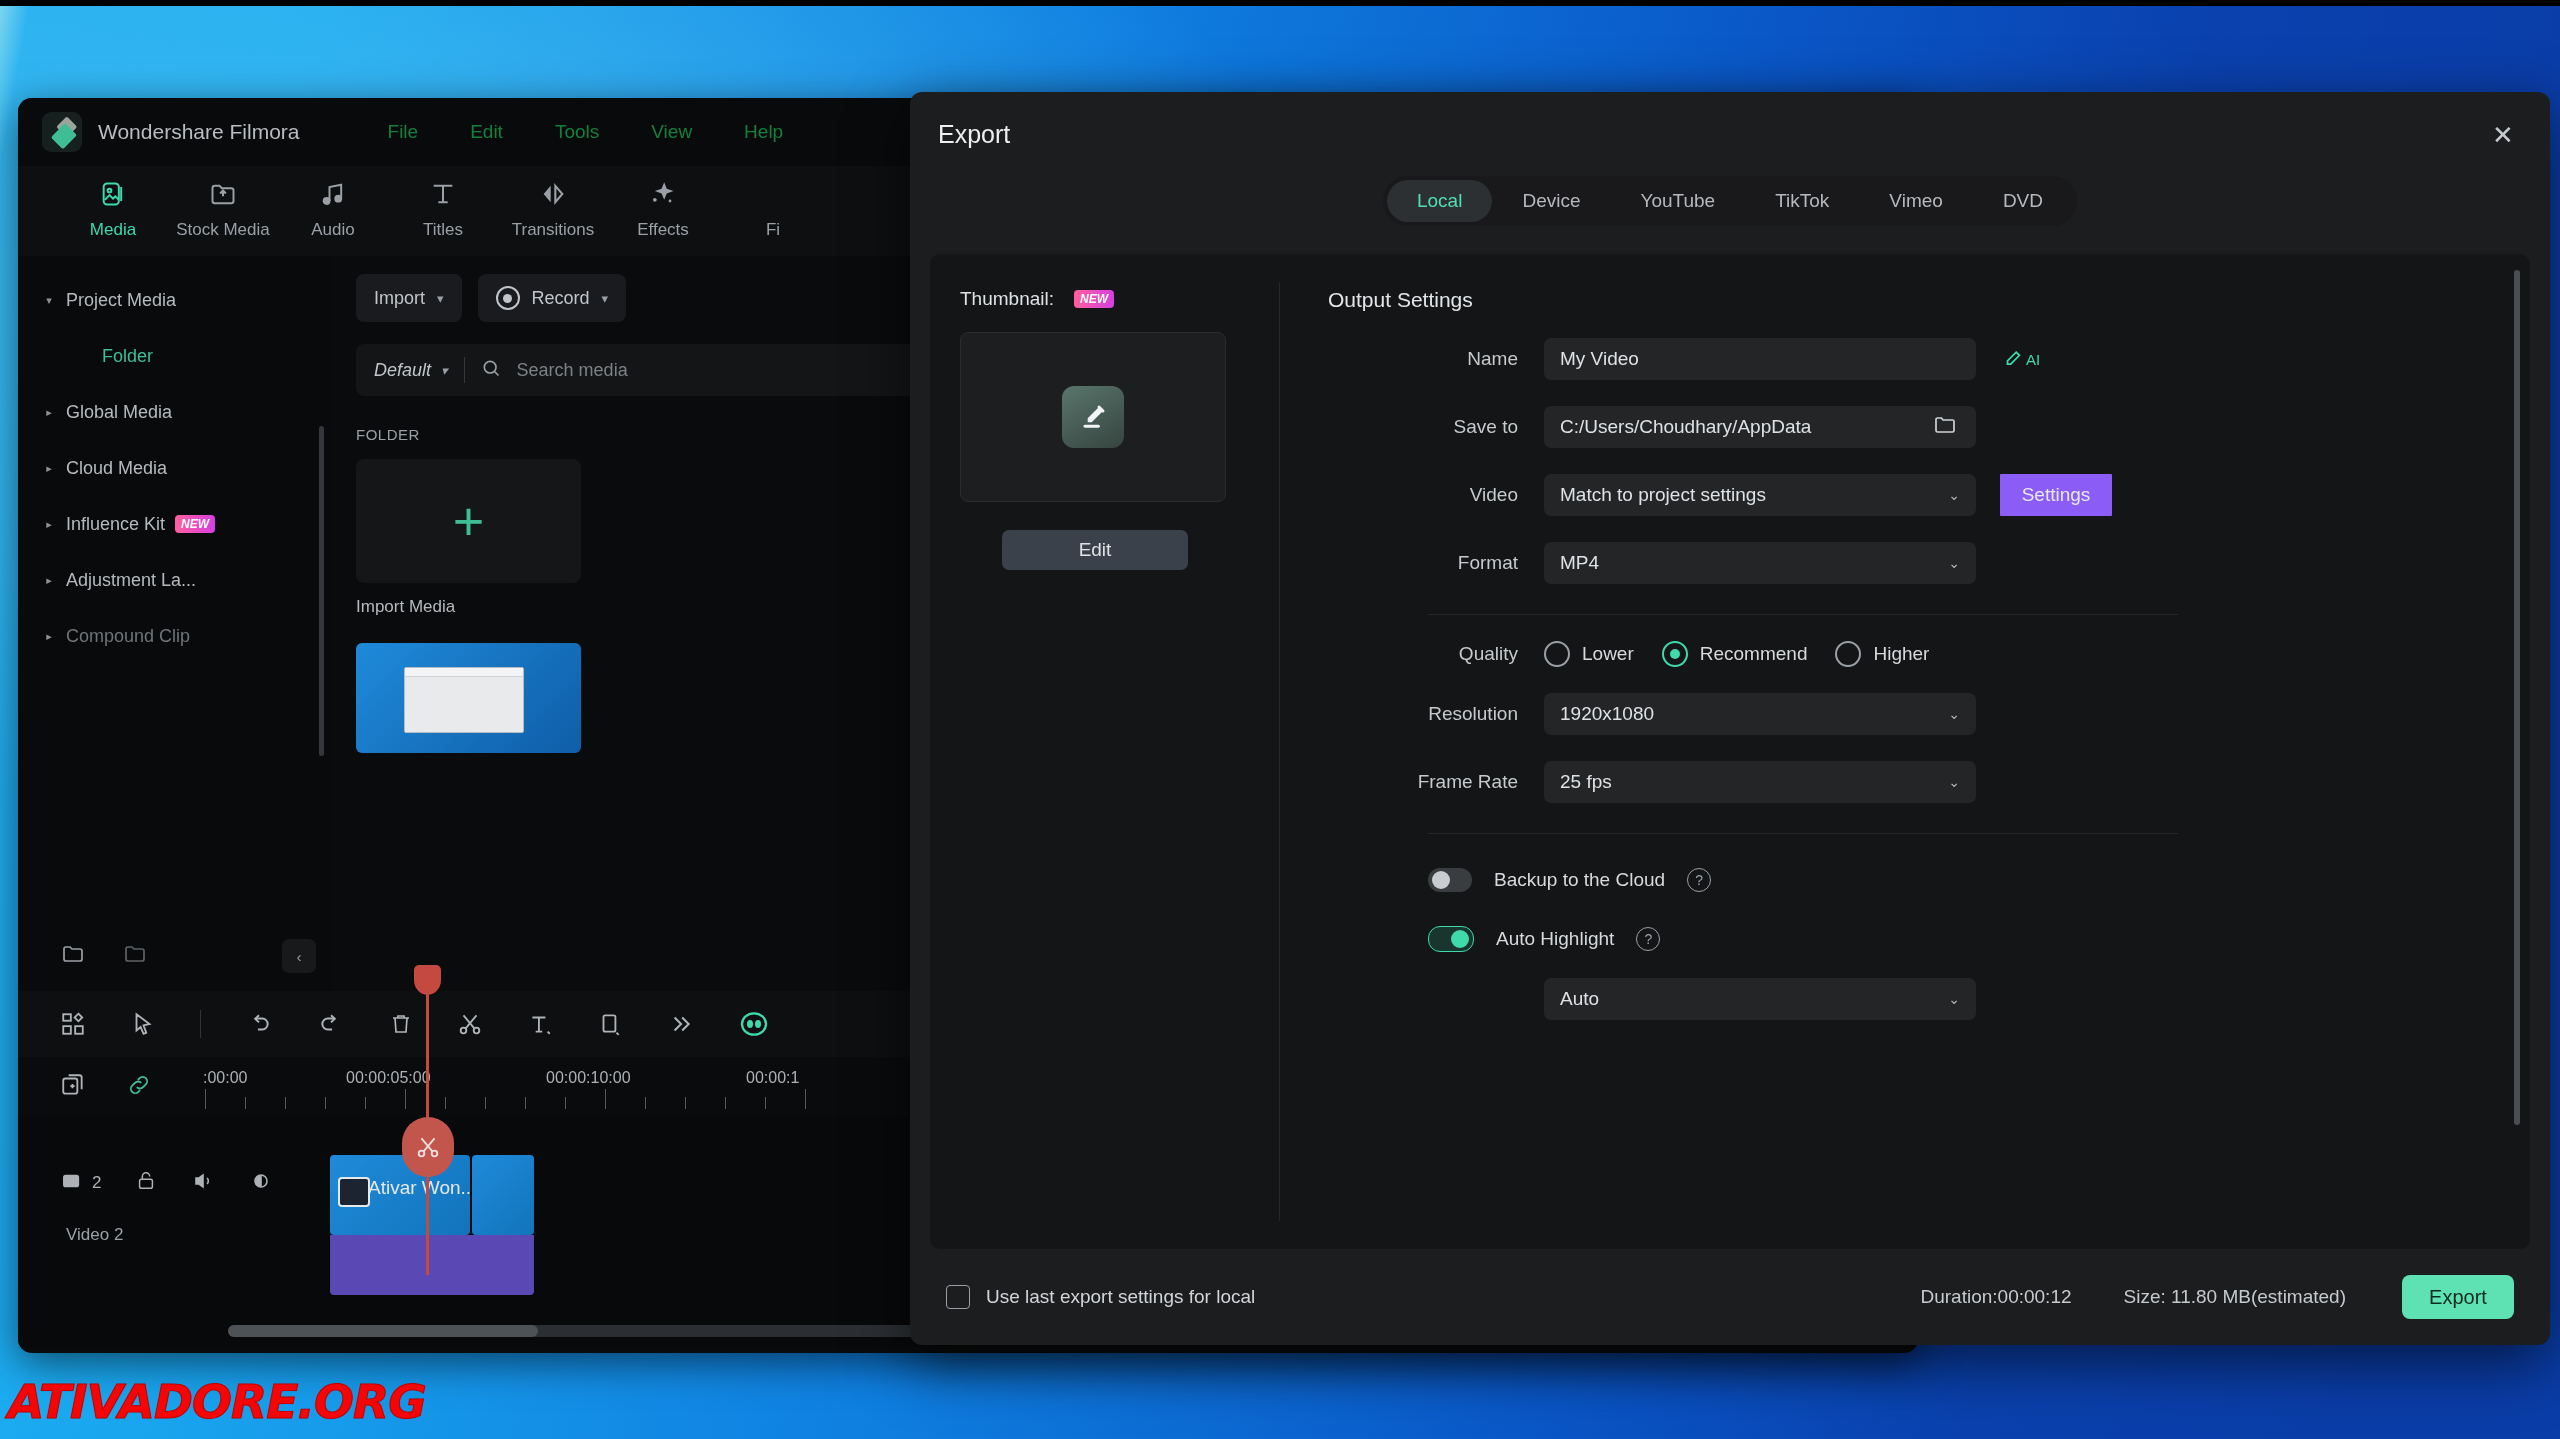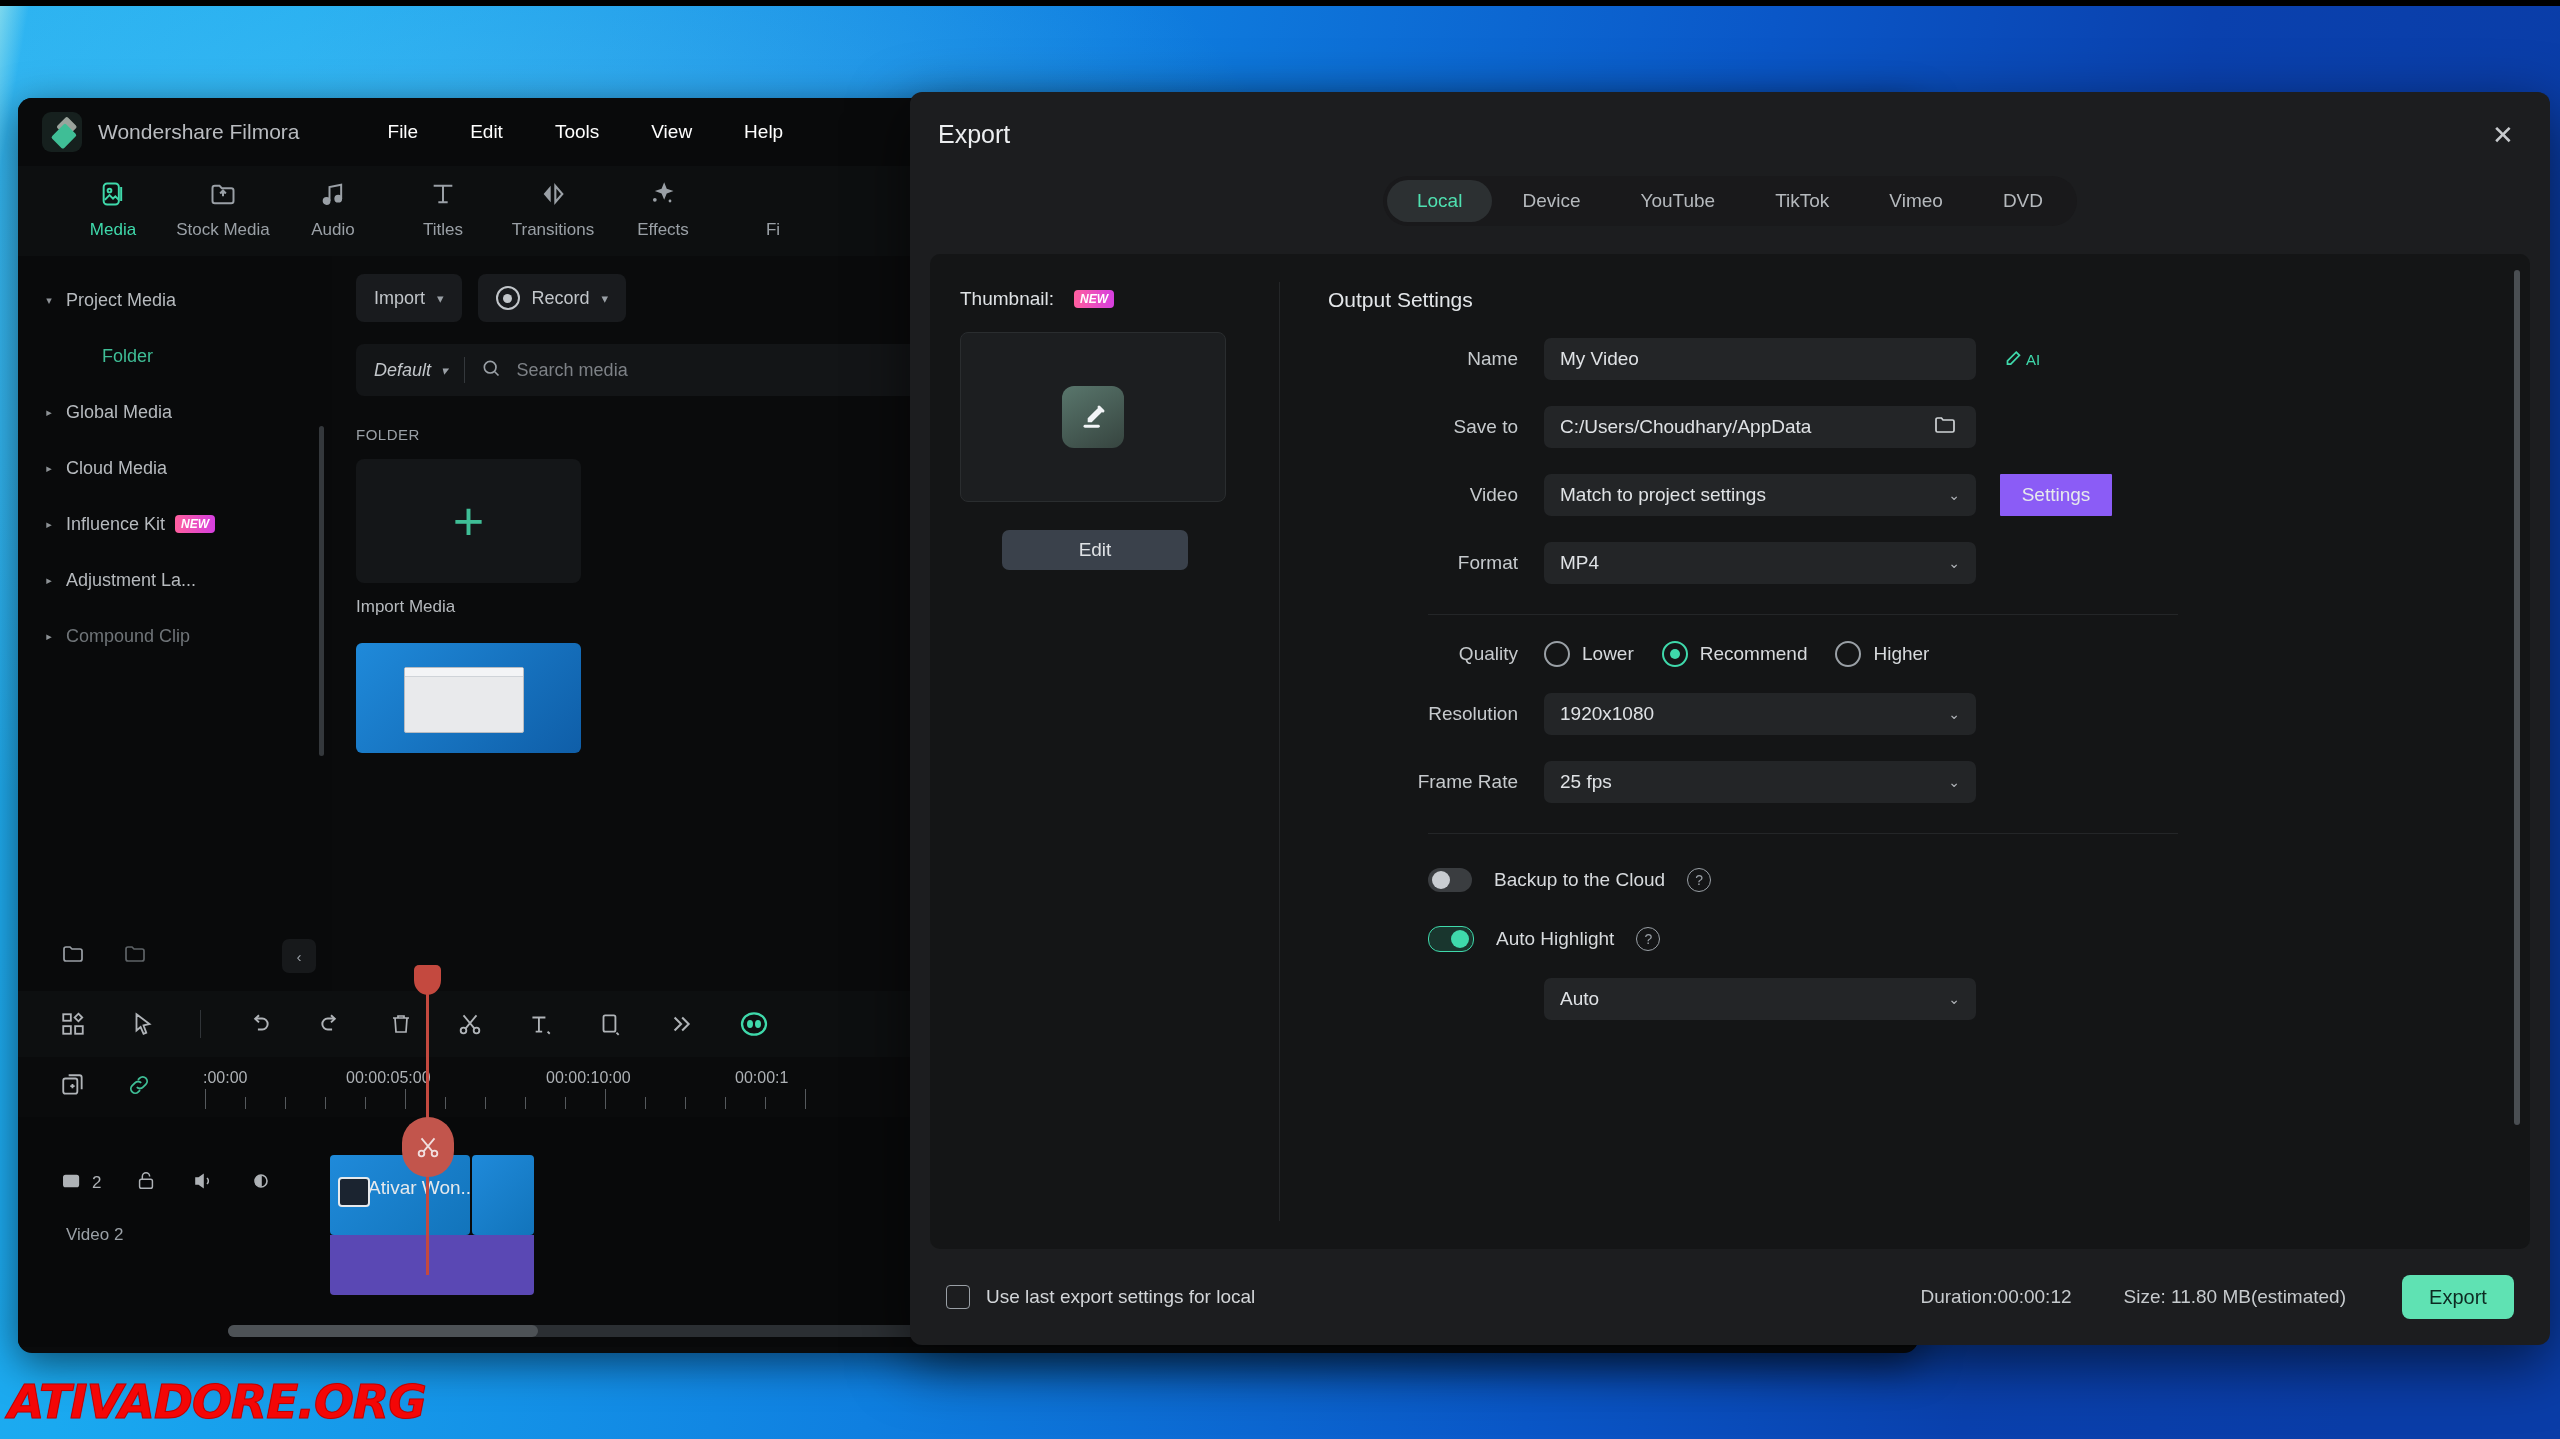--- a/index.html
+++ b/index.html
@@ -40,21 +40,21 @@
   }
   .titlebar{height:68px;display:flex;align-items:center;padding-left:24px;background:#090a0b;}
   .applogo{
     width:40px;height:40px;border-radius:9px;background:#16201e;
     display:flex;align-items:center;justify-content:center;position:relative;
   }
   .applogo .d1{position:absolute;width:15px;height:15px;background:#9aa39c;transform:rotate(45deg) translate(-1px,-7px);border-radius:2px;}
   .applogo .d2{position:absolute;width:17px;height:20px;background:#3fbe96;transform:rotate(45deg) translate(4px,2px);border-radius:2px;}
   .appname{margin-left:16px;font-size:21px;color:#b9bcc0;}
   .menubar{display:flex;margin-left:62px;gap:0px;}
-  .menubar .mi{font-size:19px;color:#ffffff;padding:6px 26px;border-radius:5px;cursor:default;}
+  .menubar .mi{font-size:19px;color:#15803d;padding:6px 26px;border-radius:5px;cursor:default;}
 
   .tooltabs{height:90px;display:flex;align-items:flex-start;padding-left:40px;gap:0px;background:#0d0f10;}
   .tt{width:110px;display:flex;flex-direction:column;align-items:center;padding-top:10px;cursor:default;}
   .tt .ic{height:36px;display:flex;align-items:center;justify-content:center;color:#9aa0a6;}
   .tt .lb{margin-top:8px;font-size:17px;color:#9aa0a6;}
   .tt.active .ic,.tt.active .lb{color:#3fd9ab;}
 
   
   .body{display:flex;height:735px;}
   .leftnav{width:314px;background:#090a0b;position:relative;padding-top:16px;}
@@ -437,21 +437,21 @@
       <span class="ti">
         <svg width="26" height="26" viewBox="0 0 24 24" fill="none" stroke="#3fbe96" stroke-width="1.7">
           <path d="M10 14a4 4 0 005.7 0l2.6-2.6a4 4 0 10-5.7-5.7L11 7.3"></path>
           <path d="M14 10a4 4 0 00-5.7 0L5.7 12.6a4 4 0 105.7 5.7L13 16.7"></path>
         </svg>
       </span>
       <div class="ruler">
         <span class="lab" style="left:0px">:00:00</span>
         <span class="lab" style="left:143px">00:00:05:00</span>
         <span class="lab" style="left:343px">00:00:10:00</span>
-        <span class="lab" style="left:532px">00:00:1</span>
+        <span class="lab" style="left:543px">00:00:1</span>
         <span class="tick" style="left:2px;height:20px"></span>
         <span class="tick" style="left:42px;height:12px"></span>
         <span class="tick" style="left:82px;height:12px"></span>
         <span class="tick" style="left:122px;height:12px"></span>
         <span class="tick" style="left:162px;height:12px"></span>
         <span class="tick" style="left:202px;height:20px"></span>
         <span class="tick" style="left:242px;height:12px"></span>
         <span class="tick" style="left:282px;height:12px"></span>
         <span class="tick" style="left:322px;height:12px"></span>
         <span class="tick" style="left:362px;height:12px"></span>

